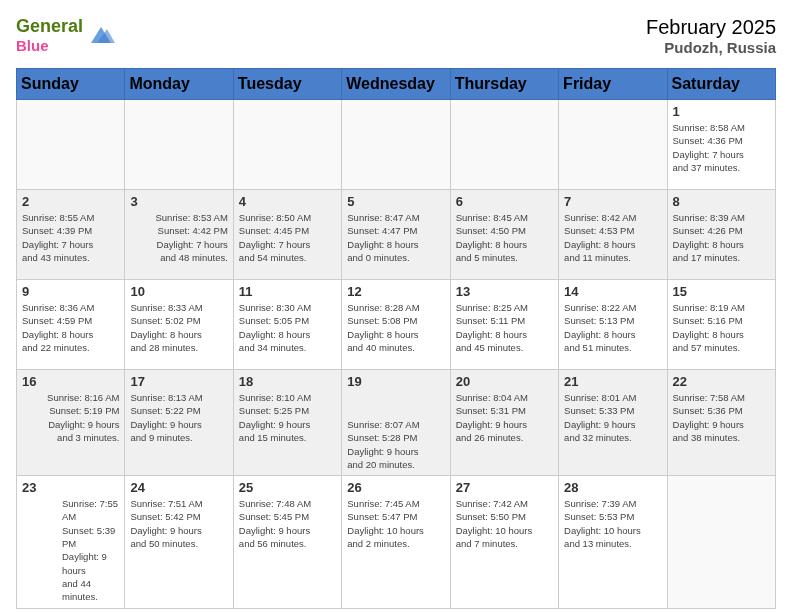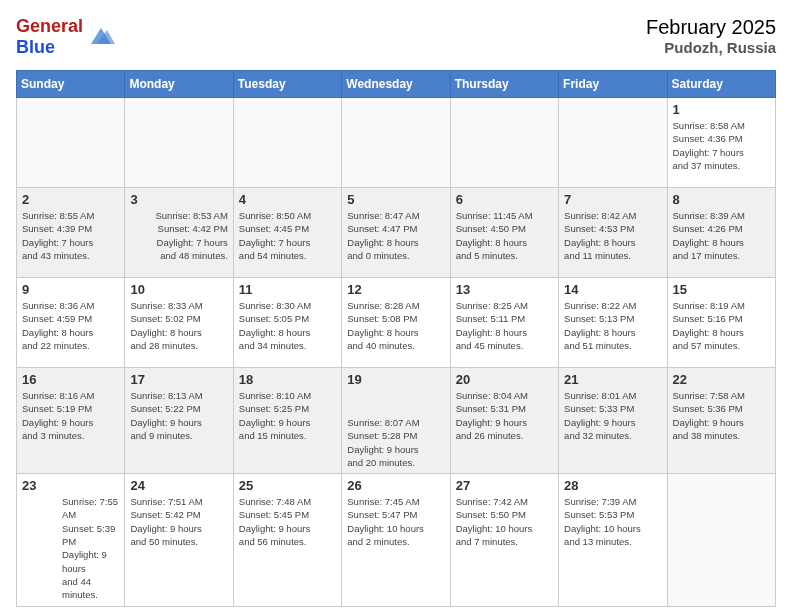--- a/index.html
+++ b/index.html
@@ -17,26 +17,26 @@
       margin-bottom: 12px;
     }
     .logo {
       display: flex;
       align-items: center;
       gap: 4px;
     }
     .logo-text-general {
       font-size: 18px;
       font-weight: bold;
-      color: #b91c1c;
+      color: #4d7c0f;
     }
     .logo-text-blue {
-      font-size: 18px;
-      font-weight: bold;
-      color: #1d4ed8;
+      font-size: 15px;
+      font-weight: bold;
+      color: #ec4899;
     }
     .title-block {
       text-align: right;
     }
     .month-title {
       font-size: 20px;
       font-weight: normal;
       color: #000000;
       text-align: right;
     }
@@ -45,22 +45,22 @@
       color: #555;
       font-weight: bold;
     }
     .calendar {
       width: 100%;
       border-collapse: collapse;
       border: 1px solid #ccc;
     }
     .calendar th {
       background-color: #4a7fcb;
-      color: #ffffff;
-      font-size: 12px;
+      color: #000000;
+      font-size: 16px;
       padding: 6px 4px;
       text-align: left;
       border: 1px solid #3a6cb8;
       font-weight: bold;
     }
     .calendar td {
       width: calc(100% / 7);
       vertical-align: top;
       border: 1px solid #ccc;
       padding: 4px 5px;
@@ -162,21 +162,21 @@
         </td>
         <td>
           <span class="day-num">5</span>
           <div class="day-info" style="white-space: pre-line;">Sunrise: 8:47 AM
 Sunset: 4:47 PM
 Daylight: 8 hours
 and 0 minutes.</div>
         </td>
         <td>
           <span class="day-num">6</span>
-          <div class="day-info" style="white-space: pre-line;">Sunrise: 11:45 AM
+          <div class="day-info" style="white-space: pre-line;">Sunrise: 8:45 AM
 Sunset: 4:50 PM
 Daylight: 8 hours
 and 5 minutes.</div>
         </td>
         <td>
           <span class="day-num">7</span>
           <div class="day-info" style="white-space: pre-line;">Sunrise: 8:42 AM
 Sunset: 4:53 PM
 Daylight: 8 hours
 and 11 minutes.</div>
@@ -236,21 +236,21 @@
           <span class="day-num">15</span>
           <div class="day-info" style="white-space: pre-line;">Sunrise: 8:19 AM
 Sunset: 5:16 PM
 Daylight: 8 hours
 and 57 minutes.</div>
         </td>
       </tr>
       <tr class="row-shade">
         <td>
           <span class="day-num">16</span>
-          <div class="day-info" style="white-space: pre-line;">Sunrise: 8:16 AM
+          <div class="day-info" style="white-space: pre-line; text-align: right;">Sunrise: 8:16 AM
 Sunset: 5:19 PM
 Daylight: 9 hours
 and 3 minutes.</div>
         </td>
         <td>
           <span class="day-num">17</span>
           <div class="day-info" style="white-space: pre-line;">Sunrise: 8:13 AM
 Sunset: 5:22 PM
 Daylight: 9 hours
 and 9 minutes.</div>

